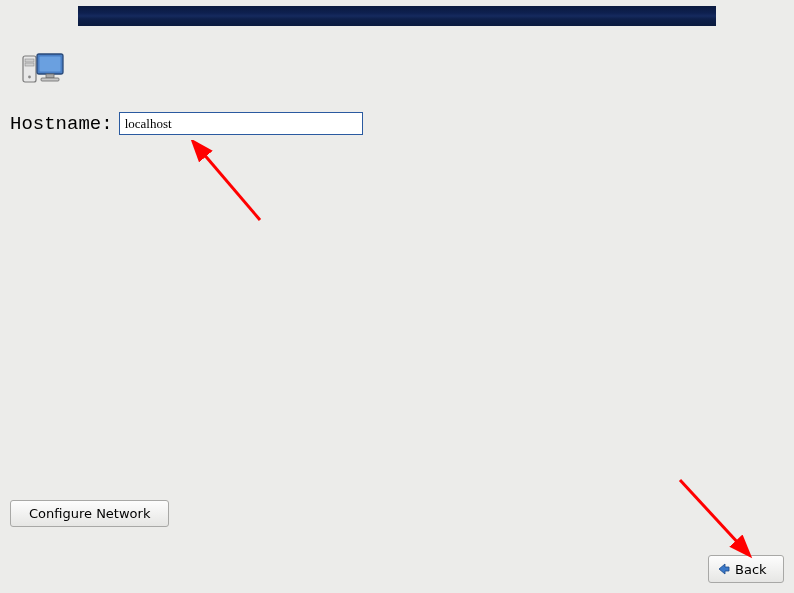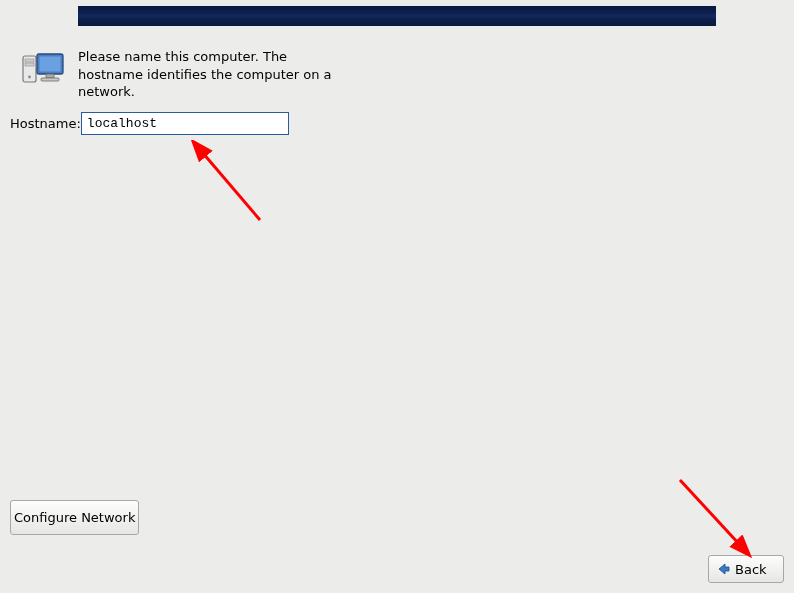--- a/index.html
+++ b/index.html
@@ -45,39 +45,41 @@
       color: #000;
     }
     .hostname-row {
       position: absolute;
       top: 112px;
       left: 10px;
       display: flex;
       align-items: center;
     }
     .hostname-label {
-      font-size: 13px;
+      margin-right: 6px;
+      font-size: 19px;
+      font-family: Liberation Mono, monospace;
     }
     .hostname-input {
-      width: 208px;
+      width: 244px;
       height: 23px;
       padding: 2px 5px;
       font-size: 13px;
-      font-family: Liberation Mono, monospace;
+      font-family: Liberation Serif, serif;
       border: 1px solid #2a5aa0;
       background: #fff;
       color: #000;
       outline: none;
     }
     .configure-network-btn {
       position: absolute;
       left: 10px;
       top: 500px;
-      height: 35px;
-      padding: 0 3px;
+      height: 27px;
+      padding: 0 18px;
       font-size: 13px;
       font-family: inherit;
       background: linear-gradient(to bottom, #fdfdfd, #e6e6e4);
       border: 1px solid #a8a8a6;
       border-radius: 3px;
       cursor: pointer;
     }
     .nav-buttons {
       position: absolute;
       bottom: 10px;
@@ -123,21 +125,20 @@
       <rect x="6" y="11" width="9" height="3" fill="#cfcfcf" stroke="#8a8a8a" stroke-width="0.6"></rect>
       <rect x="6" y="15" width="9" height="3" fill="#cfcfcf" stroke="#8a8a8a" stroke-width="0.6"></rect>
       <circle cx="10.5" cy="29" r="1.4" fill="#888"></circle>
 
       <rect x="18" y="6" width="26" height="20" rx="2" fill="#4a7fc5" stroke="#2a4a7a" stroke-width="1.3"></rect>
       <rect x="20.5" y="8.5" width="21" height="15" rx="1" fill="#6aa0e0"></rect>
       <rect x="27" y="26" width="8" height="4" fill="#a8a8a8" stroke="#6a6a6a" stroke-width="0.8"></rect>
       <rect x="22" y="30" width="18" height="3" rx="1" fill="#c8c8c8" stroke="#6a6a6a" stroke-width="0.8"></rect>
     </svg>
   </span>
-  <div class="info-text">Please name this computer.  The hostname identifies the computer on a network.</div>
 </div>
 
 <div class="hostname-row">
   <label class="hostname-label">Hostname:</label>
   <input type="text" class="hostname-input" value="localhost" style="">
 </div>
 
 <button class="configure-network-btn">Configure Network</button>
 
 <div class="nav-buttons">

